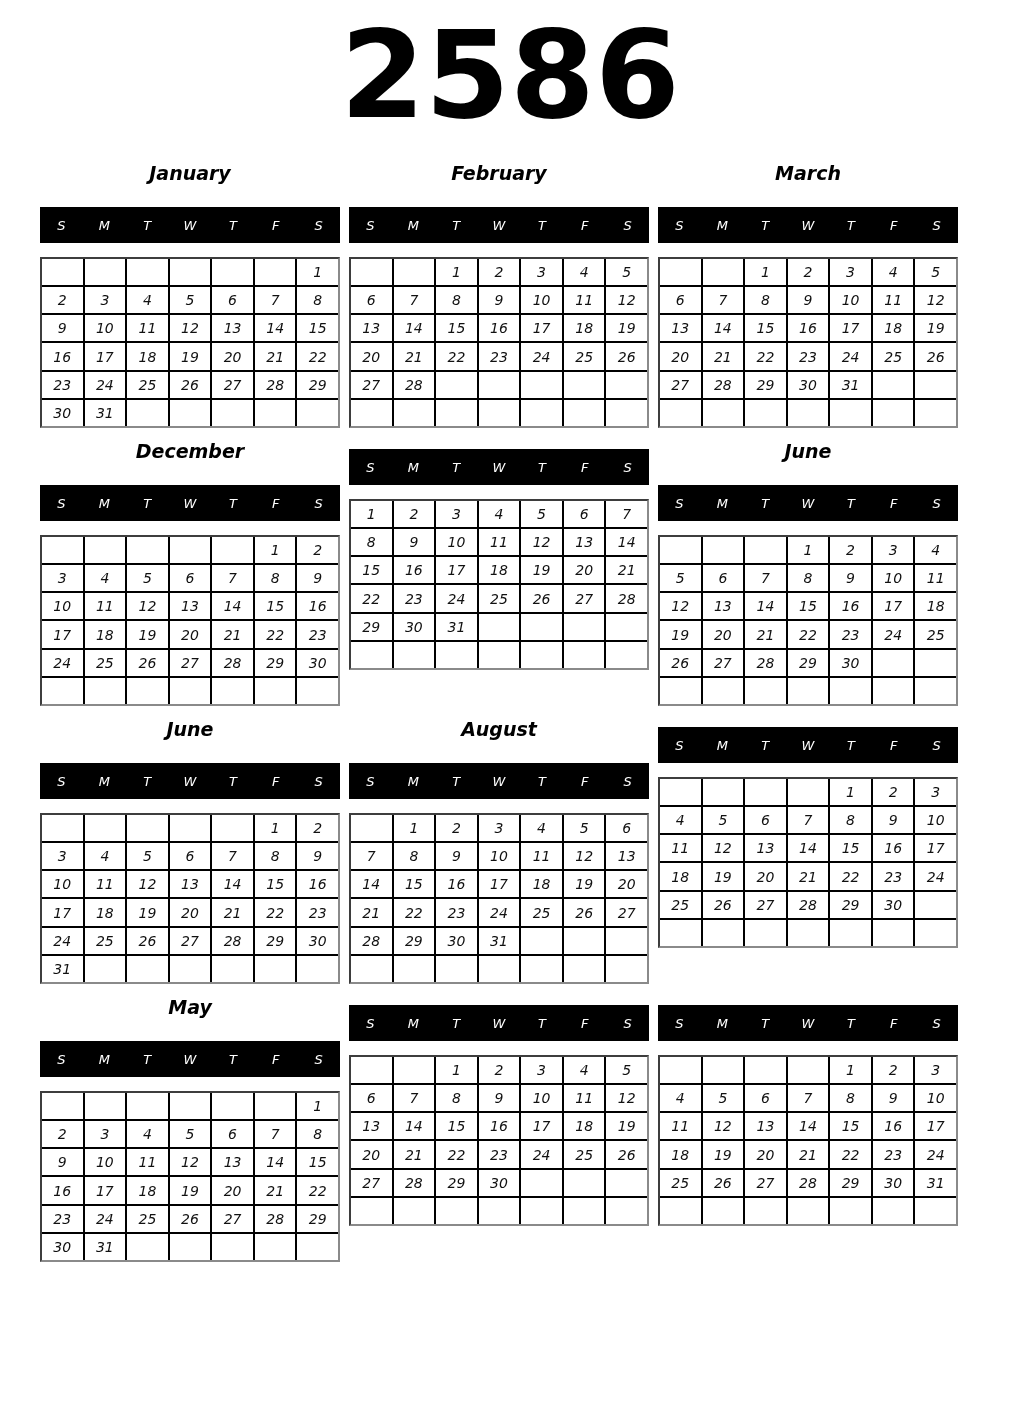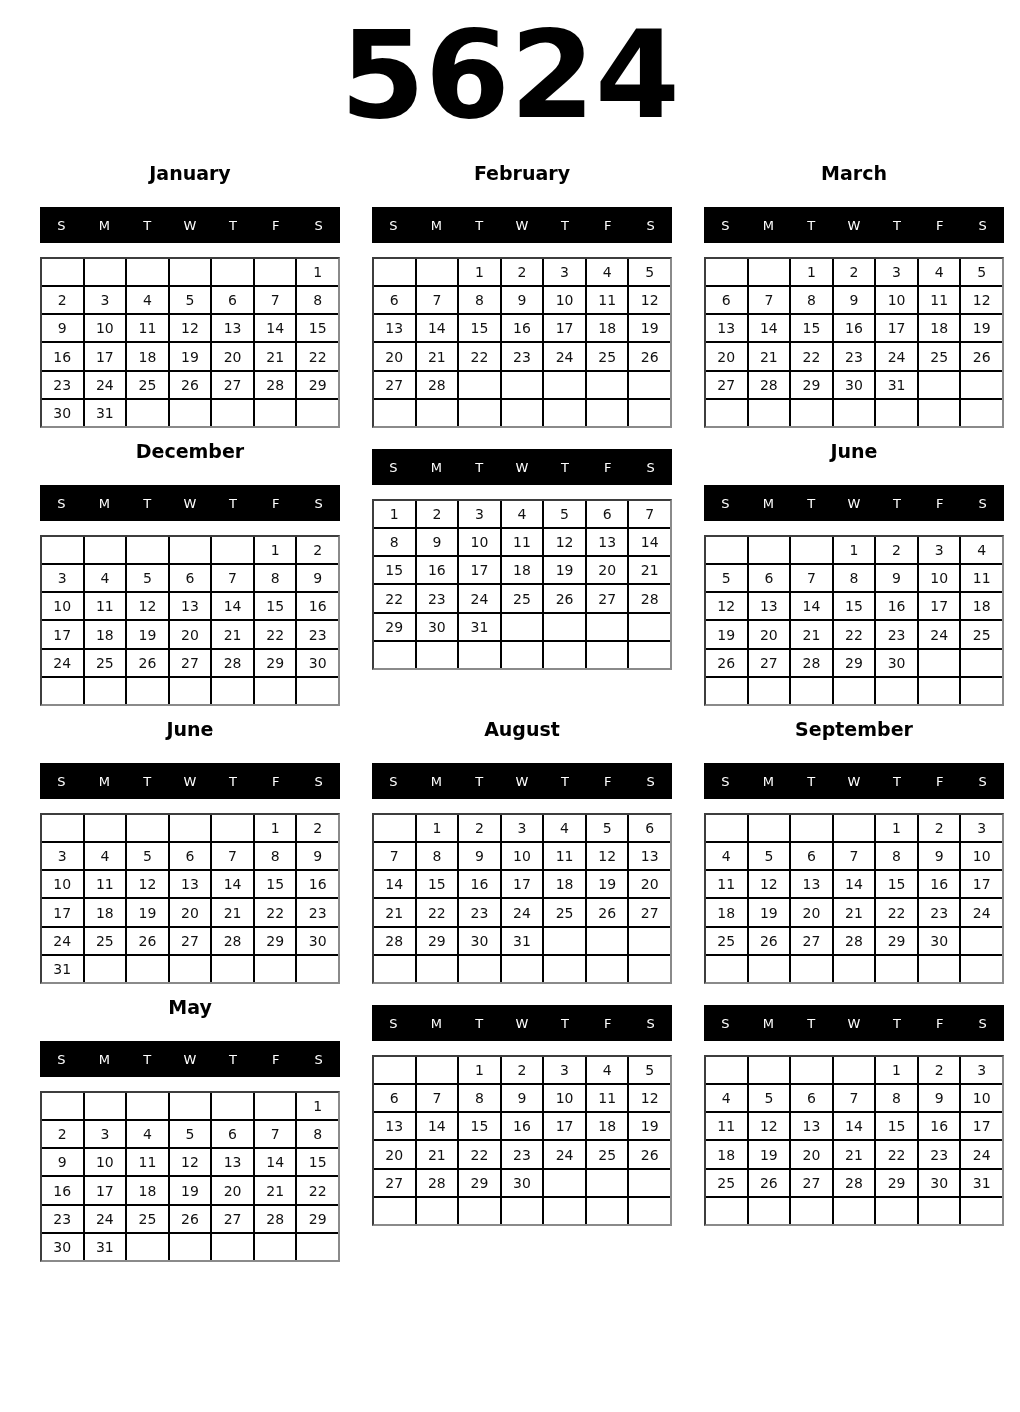--- a/index.html
+++ b/index.html
@@ -27,22 +27,23 @@
     font-weight: bold;
     color: #000;
   }
   .months {
     position: absolute;
     top: 155px;
     left: 40px;
     width: 940px;
     display: grid;
     grid-template-columns: repeat(3, 300px);
-    column-gap: 32px;
+    column-gap: 9px;
     grid-auto-rows: 278px;
+    font-style: italic;
   }
   .month {
     width: 300px;
   }
   .month-title {
     height: 36px;
     display: flex;
     align-items: center;
     justify-content: center;
     font-size: 19px;
@@ -80,21 +81,21 @@
     align-items: center;
     justify-content: center;
     font-size: 14px;
     color: #111111;
   }
 </style>
 </head>
 <body>
 
 <div class="page">
-  <h1 class="year-title">5624</h1>
+  <h1 class="year-title">2586</h1>
   <div class="months" id="months">
   <div class="month">
     <div class="month-title">January</div>
     <div class="weekday-header">
           <span>S</span>
           <span>M</span>
           <span>T</span>
           <span>W</span>
           <span>T</span>
           <span>F</span>
@@ -538,21 +539,20 @@
           <div class="day-cell"></div>
           <div class="day-cell"></div>
           <div class="day-cell"></div>
           <div class="day-cell"></div>
           <div class="day-cell"></div>
           <div class="day-cell"></div>
         </div>
   </div>
 
   <div class="month">
-    <div class="month-title">September</div>
     <div class="weekday-header">
           <span>S</span>
           <span>M</span>
           <span>T</span>
           <span>W</span>
           <span>T</span>
           <span>F</span>
           <span>S</span>
         </div>
     <div class="month-grid">

